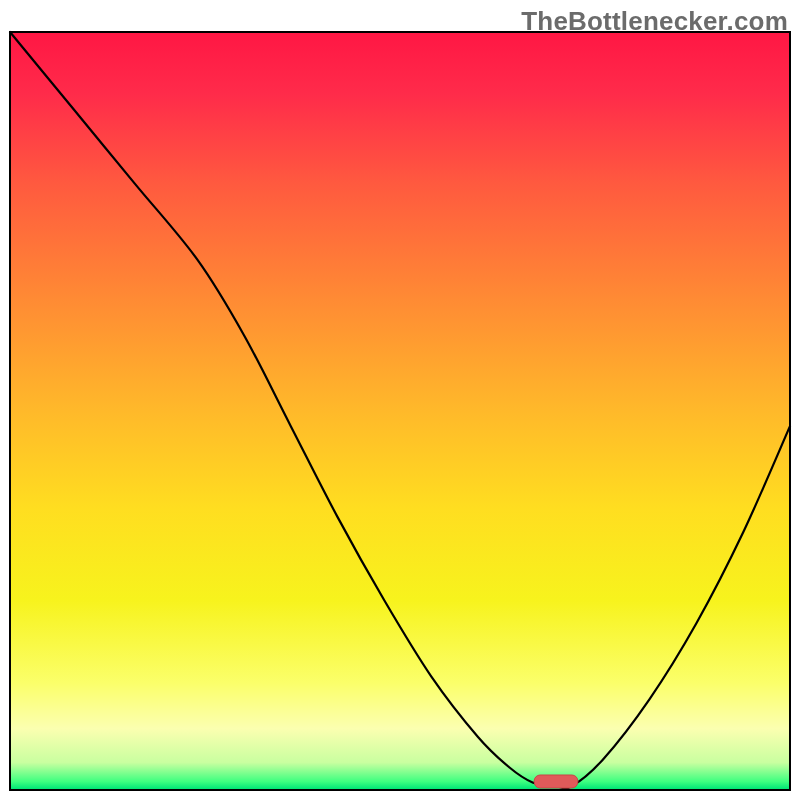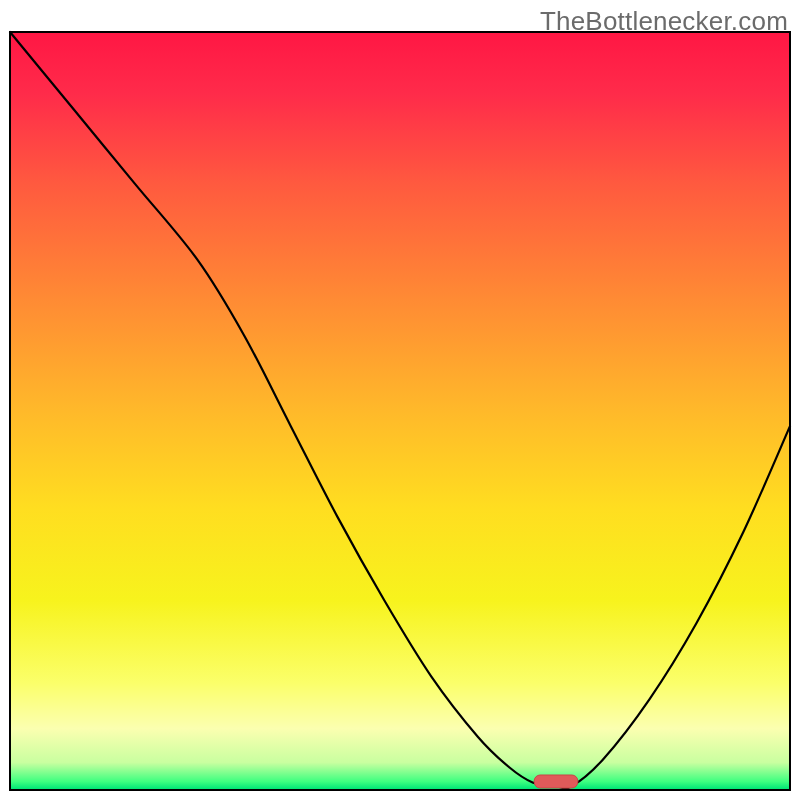--- a/index.html
+++ b/index.html
@@ -13,21 +13,21 @@
   .chart-container {
     position: relative;
     width: 800px;
     height: 800px;
   }
   .watermark {
     position: absolute;
     top: 6px;
     right: 12px;
     font-size: 26px;
-    font-weight: 400;
+    font-weight: 700;
     color: #6b6b6b;
     letter-spacing: 0.2px;
     z-index: 20;
     margin-left: 48px;
   }
   svg.chart-svg {
     position: absolute;
     top: 0;
     left: 0;
     width: 800px;

